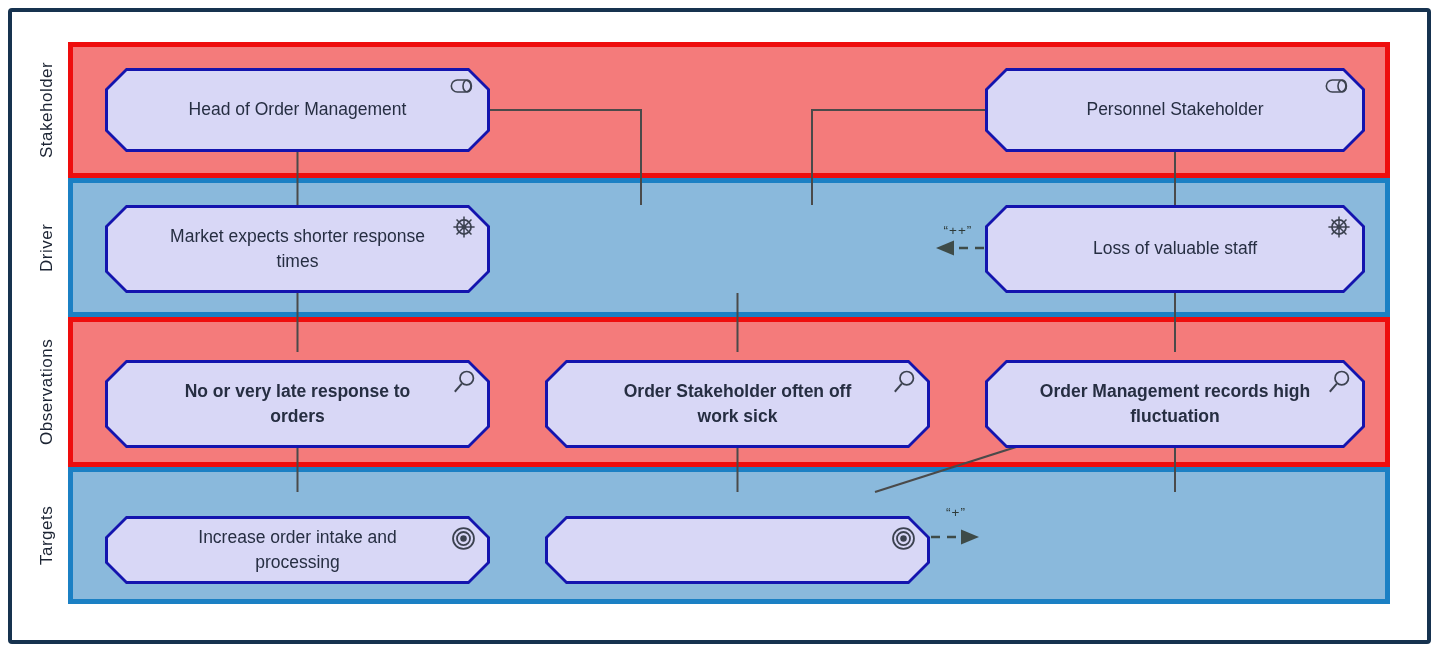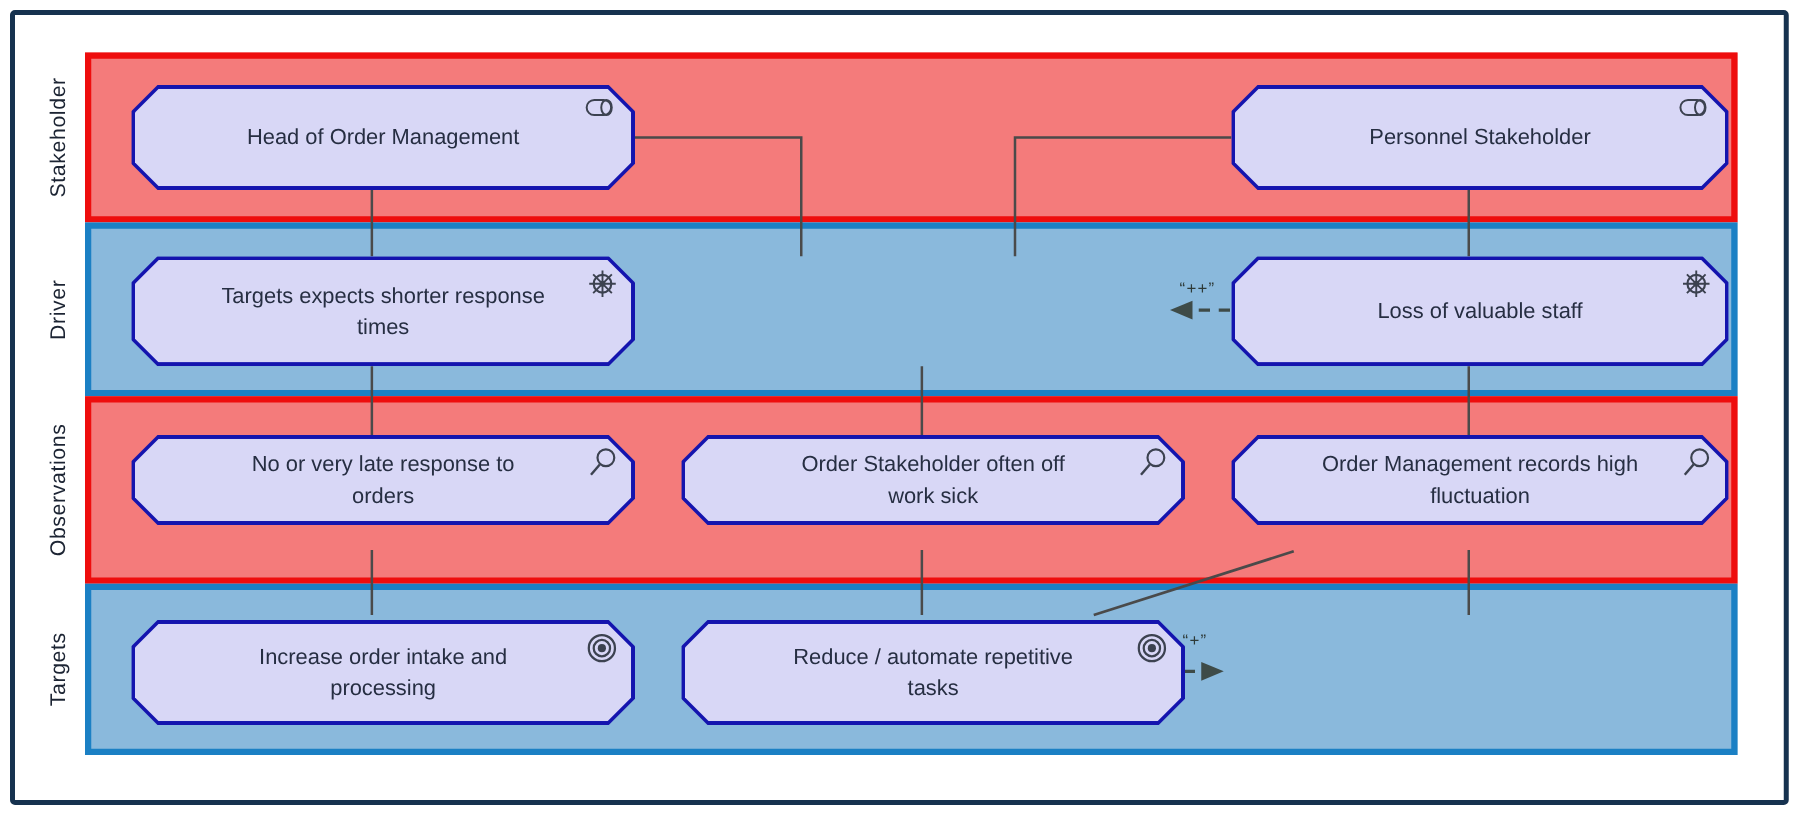--- a/index.html
+++ b/index.html
@@ -34,43 +34,43 @@
   .ll-driver       { top:178px; height:139px; }
   .ll-observations { top:317px; height:150px; }
   .ll-targets      { top:467px; height:137px; }
 
   #wires { position:absolute; left:0; top:0; z-index:2; }
   .wire   { stroke:var(--connector-color,#4A4A4A); stroke-width:2; fill:none; }
   .diag   { stroke:var(--connector-color,#4A4A4A); stroke-width:2.2; fill:none; }
   .dash   { stroke:var(--influence-color,#3E4B48); stroke-width:2.6; fill:none; stroke-dasharray:9 7; }
   .ahead  { fill:var(--influence-color,#3E4B48); }
 
-  .node { position:absolute; width:385px; z-index:3;padding-left:18px; }
+  .node { position:absolute; width:385px; z-index:3; }
   .node.c3 { width:380px; }
   .node .shape {
     position:absolute; inset:0; background:var(--node-border,#1414AE);
     clip-path:polygon(21px 0, calc(100% - 21px) 0, 100% 21px, 100% calc(100% - 21px),
                       calc(100% - 21px) 100%, 21px 100%, 0 calc(100% - 21px), 0 21px);
   }
   .node .fill {
     position:absolute; inset:3px; background:var(--node-fill,#D8D7F6);
     clip-path:polygon(19px 0, calc(100% - 19px) 0, 100% 19px, 100% calc(100% - 19px),
                       calc(100% - 19px) 100%, 19px 100%, 0 calc(100% - 19px), 0 19px);
   }
   .node .label {
     position:absolute; inset:6px 48px; display:flex; align-items:center; justify-content:center;
     text-align:center; font-size:17.5px; line-height:1.45;
     color:var(--node-text,#262E42); white-space:pre-line; z-index:1;
   }
   .node .icon { position:absolute; top:9px; right:13px; z-index:2; }
   .icon svg { display:block; }
   .r1 { top:68px;  height:84px; }
   .r2 { top:205px; height:88px; }
-  .r3 { top:348px; height:72px; }
-  .r4 { top:496px; height:84px; }
+  .r3 { top:360px; height:88px;font-weight:bold; }
+  .r4 { top:516px; height:68px; }
   .c1 { left:105px; }
   .c2 { left:545px; }
   .c3 { left:985px; }
 
   .influence-label {
     position:absolute; width:52px; text-align:center; z-index:3;
     font-size:13.5px; color:#2E3A38; letter-spacing:1px;
   }
   .il-plusplus { left:932px; top:223px; }
   .il-plus     { left:930px; top:505px; }
@@ -133,21 +133,21 @@
       <svg width="28" height="18" viewBox="0 0 30 18">
           <rect x="2.5" y="2.5" width="21" height="13" rx="6.5" fill="none" stroke="#3C4250" stroke-width="1.7"></rect>
           <ellipse cx="19.5" cy="9" rx="4.5" ry="6.5" fill="none" stroke="#3C4250" stroke-width="1.7"></ellipse>
         </svg>
     </span>
   </div>
 
   <div class="node r2 c1">
     <div class="shape"></div>
     <div class="fill"></div>
-    <div class="label">Targets expects shorter response
+    <div class="label">Market expects shorter response
 times</div>
     <span class="icon">
       <svg width="26" height="26" viewBox="0 0 24 24">
           <circle cx="12" cy="12" r="6.5" fill="none" stroke="#3C4250" stroke-width="1.6"></circle>
           <path d="M12 2.2 V21.8 M2.2 12 H21.8 M5.1 5.1 L18.9 18.9 M18.9 5.1 L5.1 18.9" stroke="#3C4250" stroke-width="1.4" fill="none"></path>
           <circle cx="12" cy="12" r="2.2" fill="#3C4250"></circle>
         </svg>
     </span>
   </div>
 
@@ -214,22 +214,20 @@
           <circle cx="12" cy="12" r="9.3" fill="none" stroke="#3C4250" stroke-width="1.6"></circle>
           <circle cx="12" cy="12" r="5.8" fill="none" stroke="#3C4250" stroke-width="1.6"></circle>
           <circle cx="12" cy="12" r="2.9" fill="#3C4250"></circle>
         </svg>
     </span>
   </div>
 
   <div class="node r4 c2">
     <div class="shape"></div>
     <div class="fill"></div>
-    <div class="label">Reduce / automate repetitive
-tasks</div>
     <span class="icon">
       <svg width="27" height="27" viewBox="0 0 24 24">
           <circle cx="12" cy="12" r="9.3" fill="none" stroke="#3C4250" stroke-width="1.6"></circle>
           <circle cx="12" cy="12" r="5.8" fill="none" stroke="#3C4250" stroke-width="1.6"></circle>
           <circle cx="12" cy="12" r="2.9" fill="#3C4250"></circle>
         </svg>
     </span>
   </div>
 
 </div>

